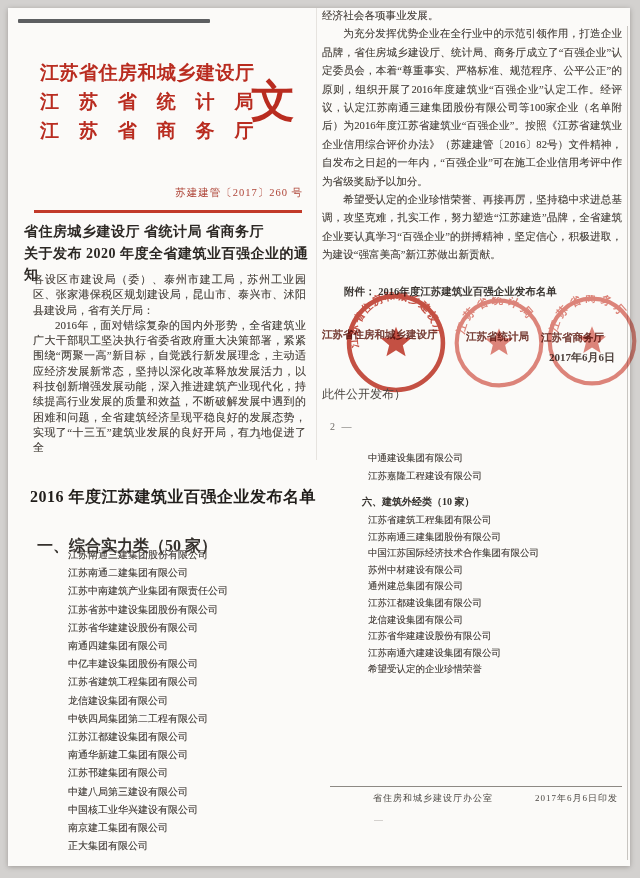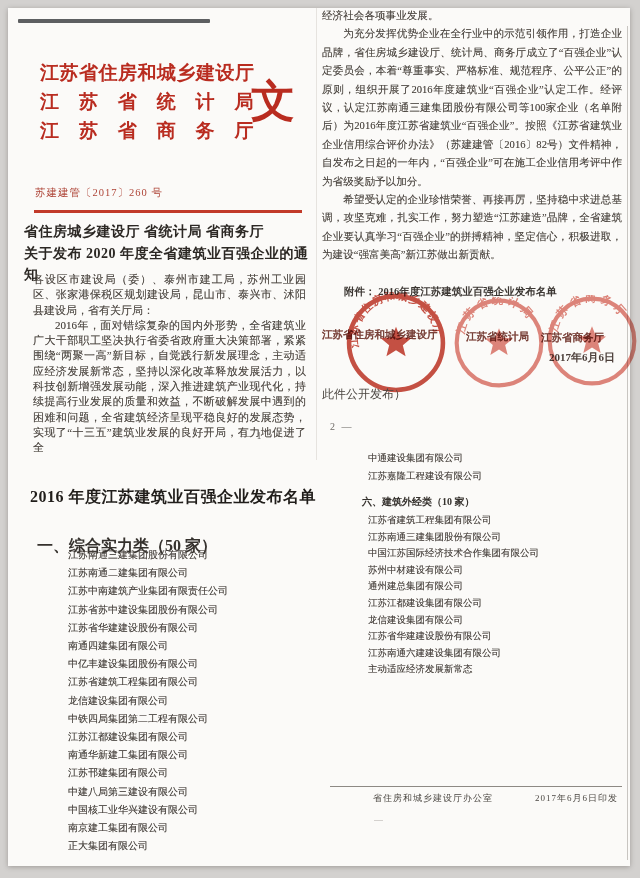--- a/index.html
+++ b/index.html
@@ -15,21 +15,21 @@
     background:#fbfaf8;
     box-shadow:0 1px 5px rgba(60,55,50,.35);
   }
   .abs{position:absolute;}
   .seam-v{position:absolute;width:1px;background:#e6e3df;}
   .edge-v{position:absolute;width:1px;background:#c8c5c1;}
   .scanbar{position:absolute;background:#5d5f61;border-radius:1px;}
   .lh-lines{position:absolute;left:40px;top:58px;width:214px;}
   .lh-line{font-size:19px;line-height:29px;text-align:justify;text-align-last:justify;color:#b92c20;font-weight:bold;white-space:nowrap;letter-spacing:.5px;}
   .lh-wen{position:absolute;left:251px;top:80px;font-size:44px;font-weight:bold;color:#b92c20;line-height:1;}
-  .docnum{position:absolute;left:35px;top:186px;width:268px;text-align:left;font-size:10.5px;color:#ae4437;letter-spacing:1px;}
+  .docnum{position:absolute;left:35px;top:186px;width:268px;text-align:right;font-size:10.5px;color:#ae4437;letter-spacing:1px;}
   .redline{position:absolute;left:34px;top:210px;width:268px;height:2.5px;background:#c23a2a;}
   .doc-title{position:absolute;left:24px;top:221px;width:290px;text-align:left;font-weight:bold;color:#2c2824;font-size:14px;line-height:21.5px;letter-spacing:.5px;}
   .bodyblock{position:absolute;left:33px;top:272px;width:273px;font-size:11px;line-height:15.3px;color:#4d4843;text-align:justify;text-shadow:0 0 .6px rgba(90,80,72,.55);}
   .indent{text-indent:2em;}
   .pgno-left{position:absolute;left:240px;top:430px;font-size:10px;color:#6e6a66;letter-spacing:2px;}
 
   
   .list-title{position:absolute;left:30px;top:487px;width:282px;text-align:left;font-size:16px;font-weight:bold;color:#201d1a;letter-spacing:.5px;white-space:nowrap;}
   .section-hd{font-weight:bold;color:#35312d;}
   .sec-left{position:absolute;left:37px;top:536px;font-size:16px;}
@@ -172,21 +172,21 @@
   <div class="companies-right">
       <div class="co">江苏省建筑工程集团有限公司</div>
       <div class="co">江苏南通三建集团股份有限公司</div>
       <div class="co">中国江苏国际经济技术合作集团有限公司</div>
       <div class="co">苏州中材建设有限公司</div>
       <div class="co">通州建总集团有限公司</div>
       <div class="co">江苏江都建设集团有限公司</div>
       <div class="co">龙信建设集团有限公司</div>
       <div class="co">江苏省华建建设股份有限公司</div>
       <div class="co">江苏南通六建建设集团有限公司</div>
-      <div class="co">主动适应经济发展新常态</div>
+      <div class="co">希望受认定的企业珍惜荣誉</div>
     </div>
 
   <div class="footer-line"></div>
   <div class="footer-row">
     <span class="footer-office">省住房和城乡建设厅办公室</span>
     <span class="footer-date">2017年6月6日印发</span>
   </div>
   <div class="footer-dash">—</div>
 </div>
 

